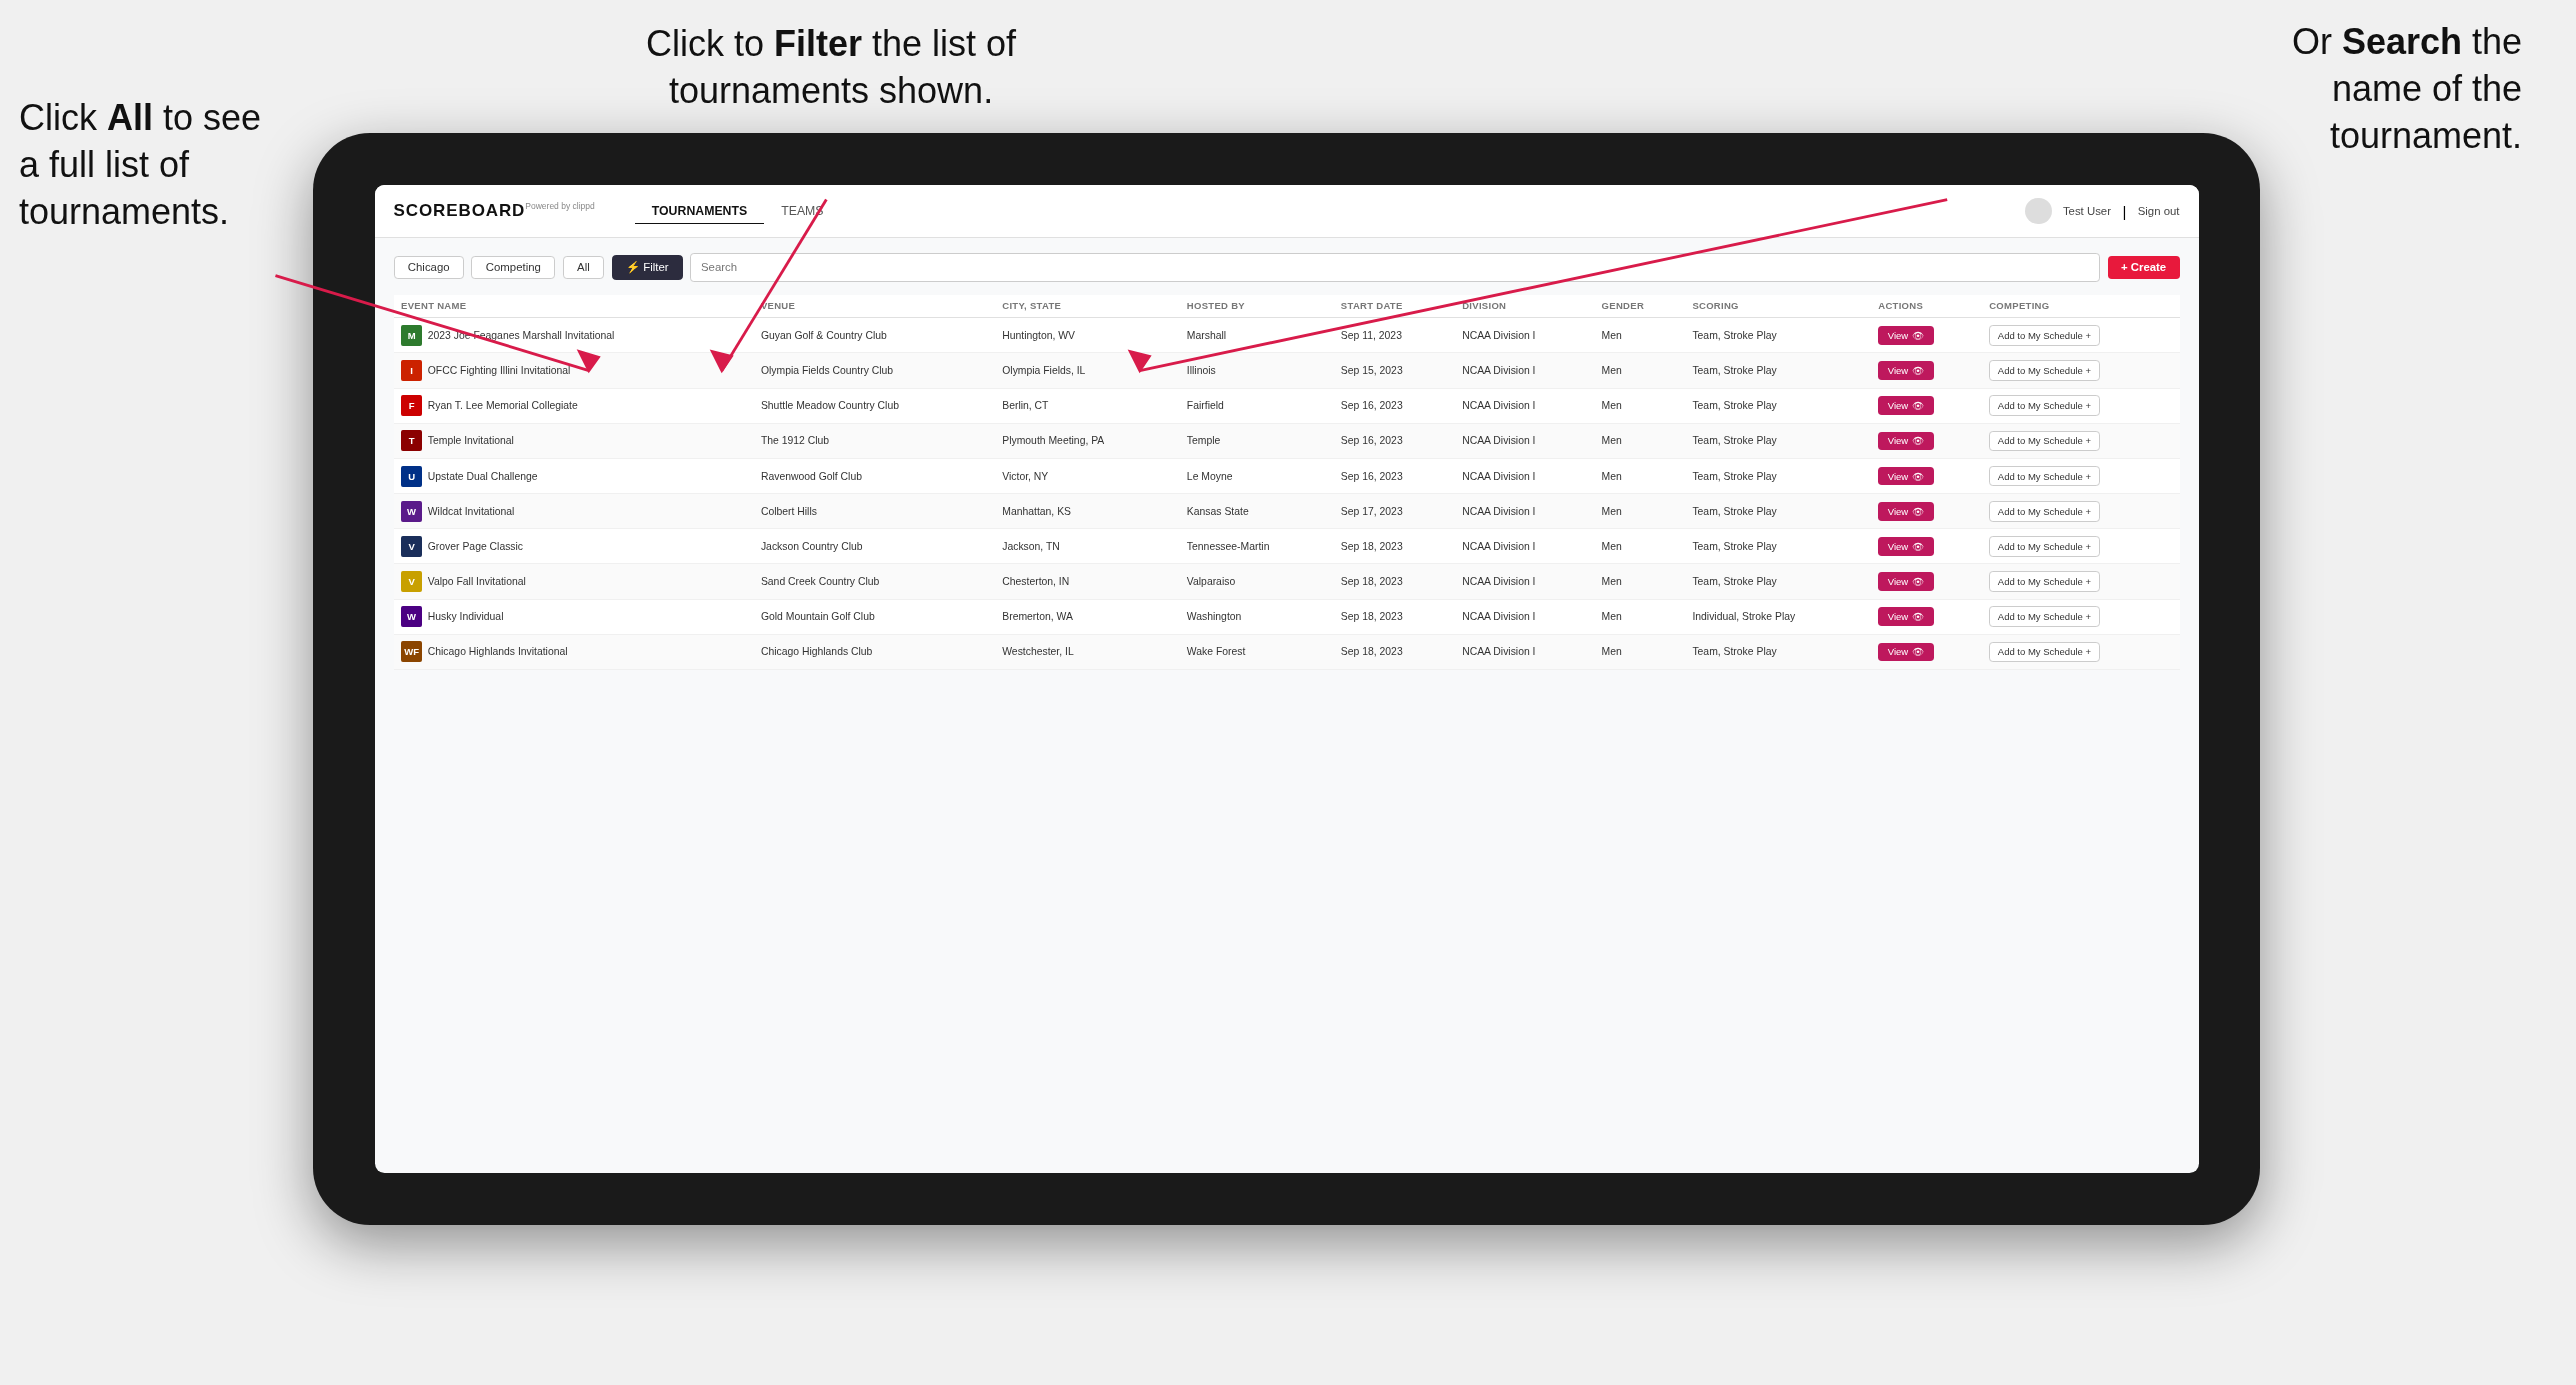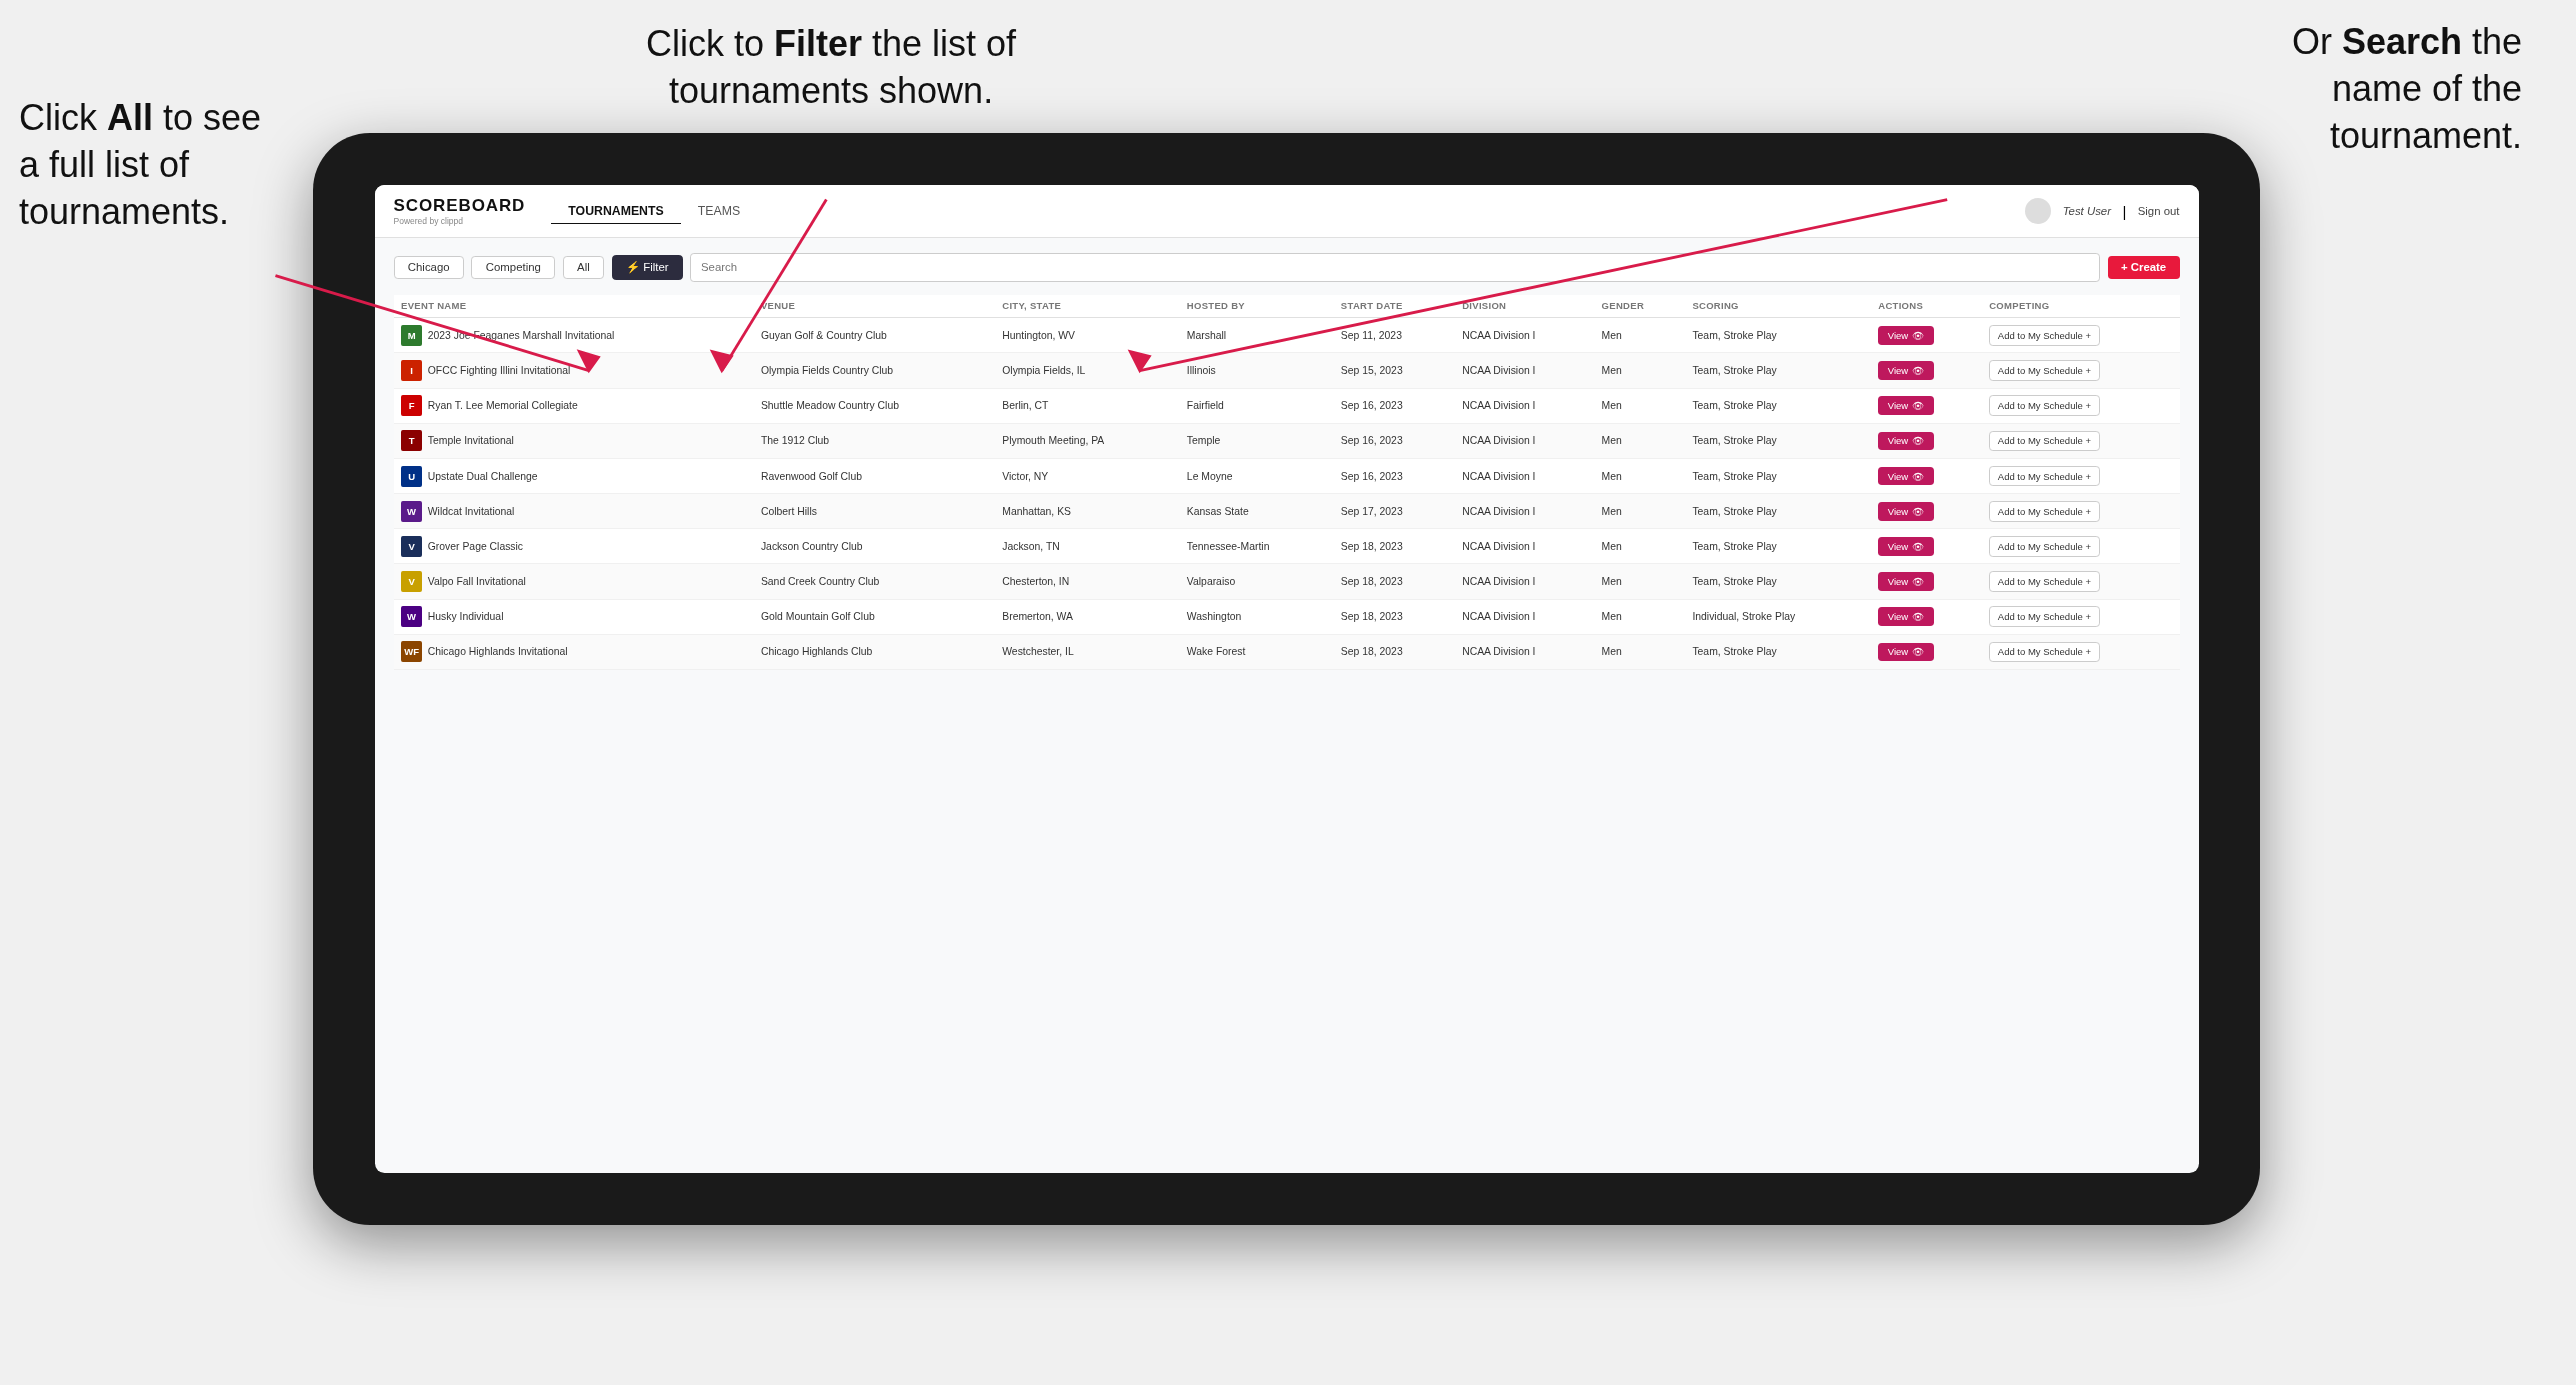--- a/index.html
+++ b/index.html
@@ -77,22 +77,22 @@
       height: 53px;
       display: flex;
       align-items: center;
       padding: 0 19px;
       border-bottom: 0.9px solid #e0e0e0;
       flex-shrink: 0;
     }
 
     .logo-area {
       display: flex;
-      flex-direction: column;
-      margin-right: 26px;
+      flex-direction: row;
+      margin-right: 40px;
     }
     .logo-text {
       font-size: 17px;
       font-weight: 800;
       letter-spacing: 0.9px;
       color: #111;
     }
     .logo-sub {
       font-size: 8.5px;
       color: #888;
@@ -126,21 +126,20 @@
     }
     .user-avatar {
       width: 26.6px;
       height: 26.6px;
       background: #ddd;
       border-radius: 50%;
     }
     .user-text {
       font-size: 11.4px;
       color: #444;
-      font-style: italic;
     }
     .sign-out {
       font-size: 11.4px;
       color: #444;
     }
 
     
     .content-area {
       flex: 1;
       padding: 15px 19px;

